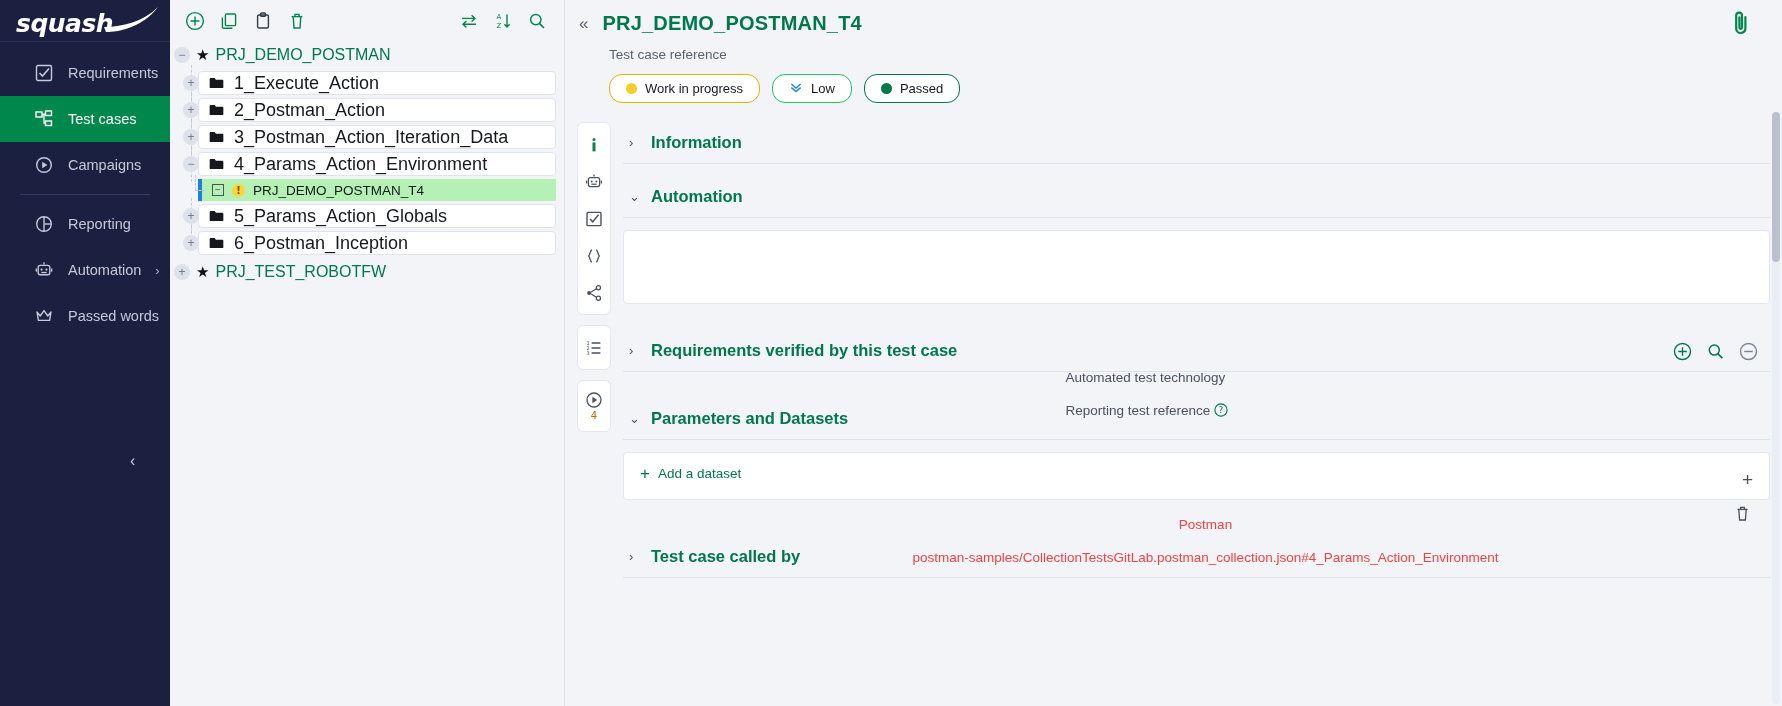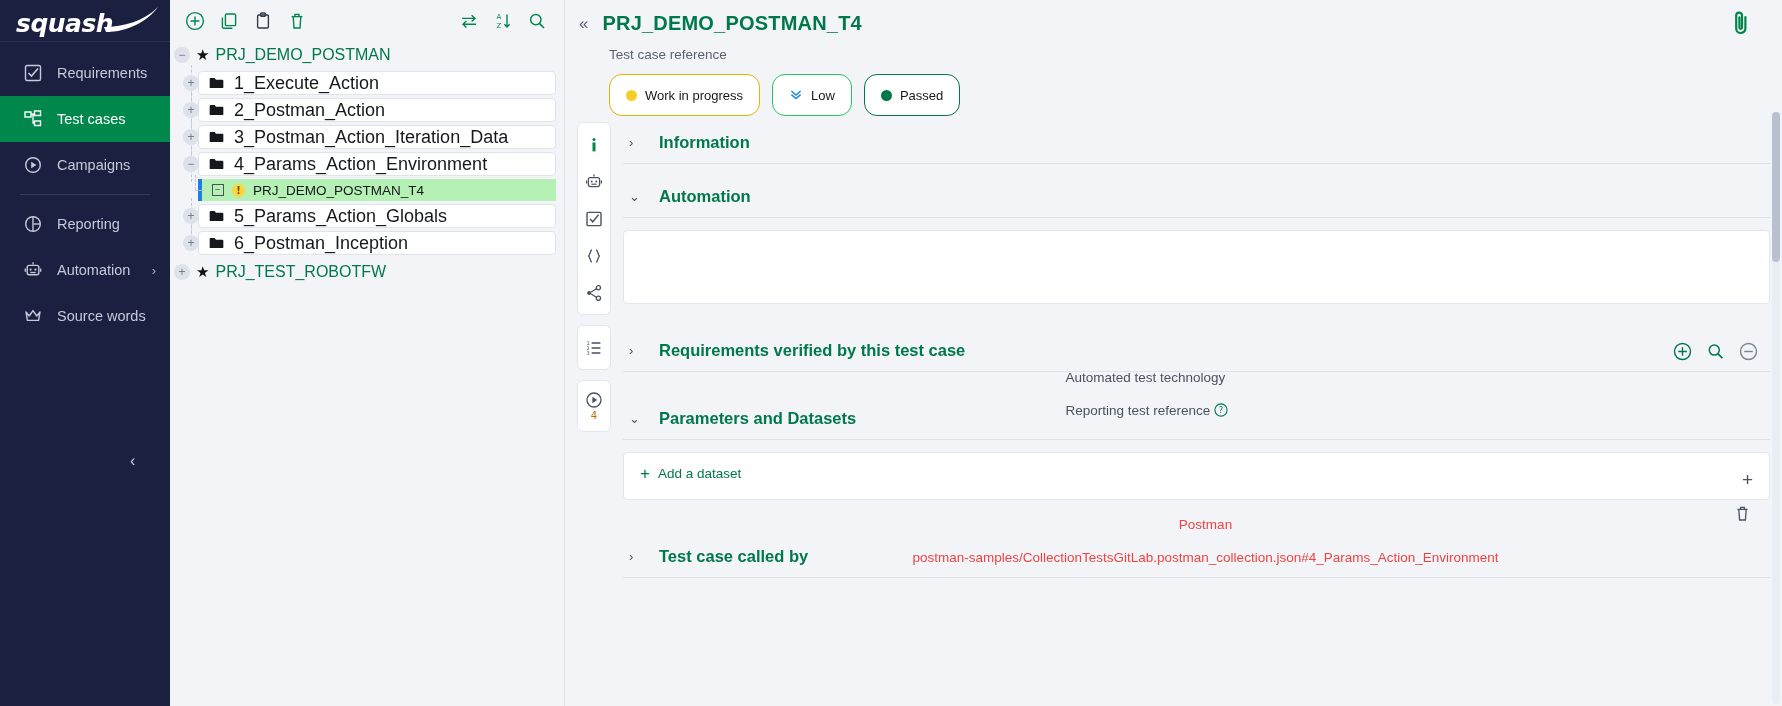--- a/index.html
+++ b/index.html
@@ -33,21 +33,21 @@
   }
   .logo-swoosh {
     position: absolute; left: 86px; top: -2px;
     width: 60px; height: 30px;
     overflow: hidden;
   }
   .logo-swoosh svg { display: block; }
   .nav-items { padding-top: 8px; }
   .nav-item {
     display: flex; align-items: center;
-    height: 46px; padding-left: 23px;
+    height: 46px; padding-left: 34px;
     color: #c6c9da; font-size: 14.5px;
     cursor: pointer; gap: 14px;
   }
   .nav-item.active { background: #00874c; color: #ffffff; }
   .nav-item .ni-ico {
     width: 20px; height: 20px; flex: 0 0 20px;
     display: flex; align-items: center; justify-content: center;
   }
   .nav-item .ni-ico svg { display:block; }
   .nav-item .ni-label { flex: 1; }
@@ -183,21 +183,21 @@
   .clip-btn {
     position: absolute; right: 30px; top: 8px;
     cursor: pointer;
   }
   .d-sub {
     color: #5a6270; font-size: 13.5px;
     padding: 12px 0 0 44px;
   }
   .badges { display: flex; gap: 12px; padding: 12px 0 0 44px; }
   .badge {
-    height: 42px; border-radius: 13px;
+    height: 29px; border-radius: 13px;
     display: flex; align-items: center; gap: 8px;
     padding: 0 16px; font-size: 13px; color: #16181d;
     background: #ffffff; cursor: pointer;
   }
   .badge.status { border: 1px solid #e0b400; }
   .badge.prio   { border: 1px solid #22c55e; }
   .badge.result { border: 1px solid #00784a; }
   .dot { width: 11px; height: 11px; border-radius: 50%; flex:0 0 11px; }
 
   
@@ -232,21 +232,21 @@
     position: absolute; left: 58px; right: 12px; top: 122px; bottom: 0;
     overflow: hidden;
   }
   .sec-head {
     display: flex; align-items: center; gap: 12px;
     height: 42px; padding-left: 6px;
     border-bottom: 1px solid #dde2eb;
     position: relative;
   }
   .sec-chev { color: #4a5260; font-size: 13px; cursor: pointer; width: 10px;}
-  .sec-title { color: #00784a; font-size: 16.5px; font-weight: bold; margin-left: 8px; }
+  .sec-title { color: #00784a; font-size: 16.5px; font-weight: bold; }
   .sec-actions {
     position: absolute; right: 12px; top: 0; height: 42px;
     display: flex; align-items: center; gap: 14px;
   }
   .act-ico { cursor: pointer; display: flex; }
 
   .panel {
     background: #ffffff;
     border: 1px solid #e2e6ef;
     border-radius: 4px;
@@ -380,21 +380,21 @@
         <span class="ni-label">Automation</span>
         <span class="ni-arrow">›</span>
       </div>
 
       <div class="nav-item">
         <span class="ni-ico">
           <svg width="18" height="18" viewBox="0 0 18 18">
               <path d="M2 5 L5.2 9 L9 3.6 L12.8 9 L16 5 L14.6 13.4 H3.4 Z" fill="none" stroke="currentColor" stroke-width="1.4" stroke-linejoin="round"></path>
             </svg>
         </span>
-        <span class="ni-label">Source words</span>
+        <span class="ni-label">Passed words</span>
       </div>
     </div>
 
     <div class="nav-collapse">
       <span class="collapse-btn">‹</span>
     </div>
   </div>
 
   <div class="tree">
 

